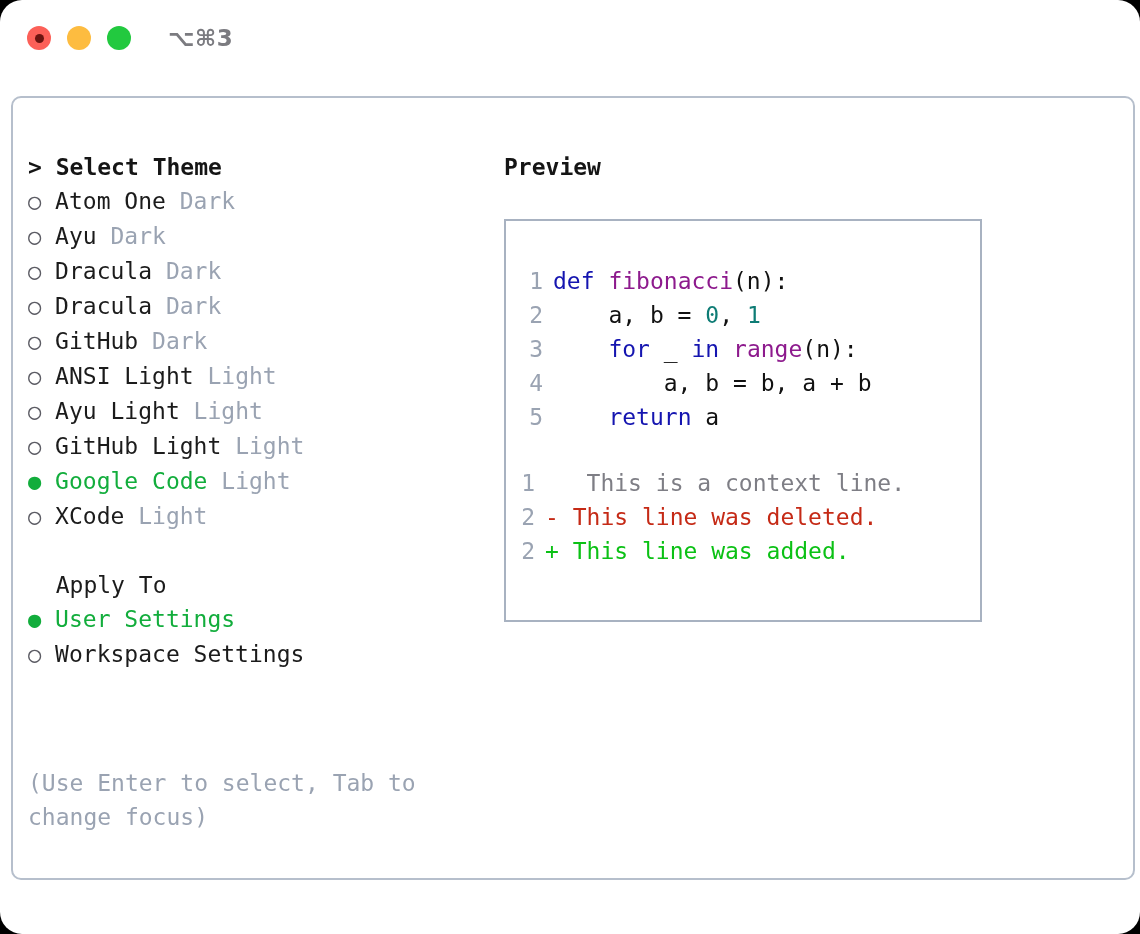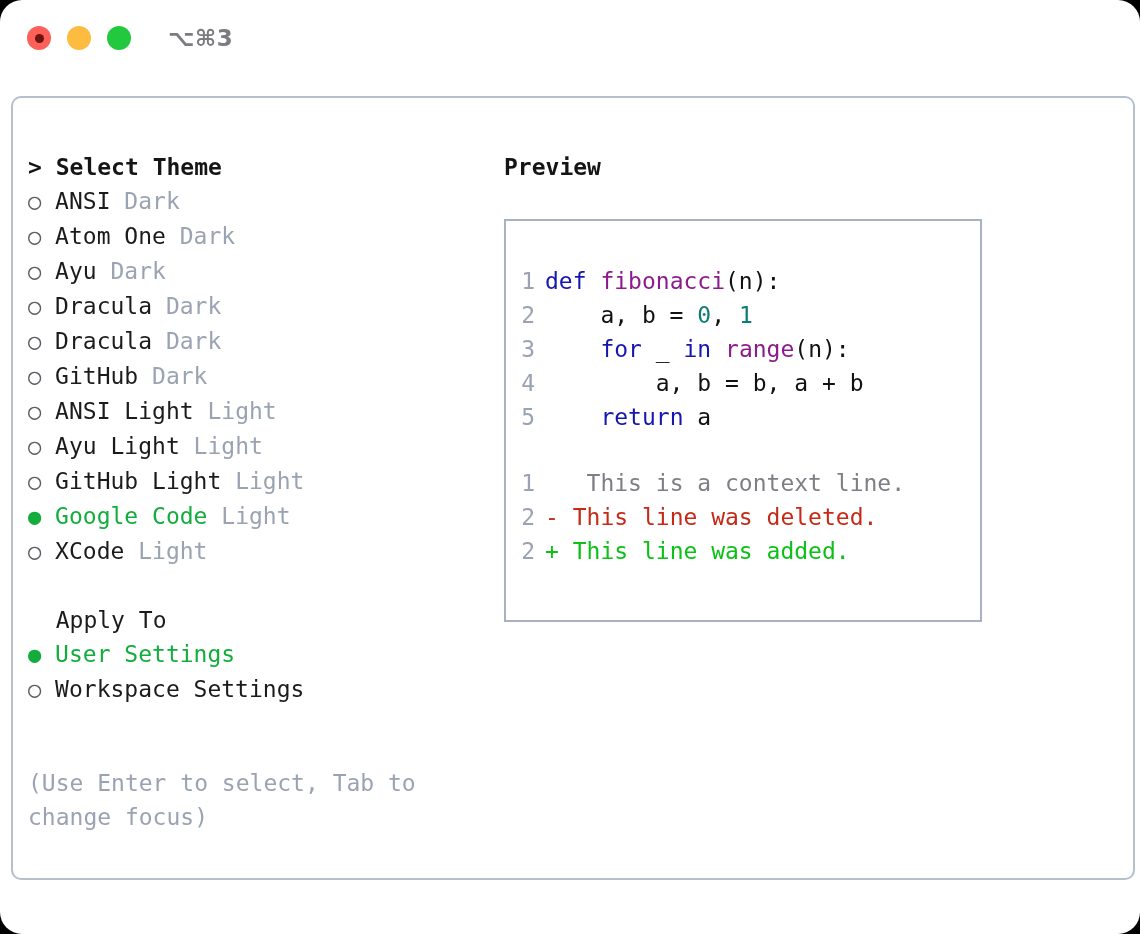--- a/index.html
+++ b/index.html
@@ -180,20 +180,21 @@
     position: absolute;
     left: 11px;
     top: 43px;
     right: 6px;
   }
   .code-line {
     font-size: 23px;
     line-height: 34px;
     white-space: pre;
     color: #111111;
+    margin-left: 8px;
   }
   .lineno {
     color: #9aa3b2;
     display: inline-block;
     width: 18px;
     text-align: right;
     margin-right: 10px;
   }
   .kw   { color: #1515b0; }
   .fn   { color: #8d1a8d; }
@@ -230,21 +231,20 @@
   </div>
 
   <div class="panel">
     <div class="panel-body">
 
       <div class="left-col">
 
         <div class="list-header"><span class="caret">&gt;</span> <span>Select Theme</span></div>
 
         <div id="theme-list">
-            <div class="theme-row"><span class="radio">○</span> <span class="theme-name">ANSI</span> <span class="theme-cat">Dark</span></div>
             <div class="theme-row"><span class="radio">○</span> <span class="theme-name">Atom One</span> <span class="theme-cat">Dark</span></div>
             <div class="theme-row"><span class="radio">○</span> <span class="theme-name">Ayu</span> <span class="theme-cat">Dark</span></div>
             <div class="theme-row"><span class="radio">○</span> <span class="theme-name">Dracula</span> <span class="theme-cat">Dark</span></div>
             <div class="theme-row"><span class="radio">○</span> <span class="theme-name">Dracula</span> <span class="theme-cat">Dark</span></div>
             <div class="theme-row"><span class="radio">○</span> <span class="theme-name">GitHub</span> <span class="theme-cat">Dark</span></div>
             <div class="theme-row"><span class="radio">○</span> <span class="theme-name">ANSI Light</span> <span class="theme-cat">Light</span></div>
             <div class="theme-row"><span class="radio">○</span> <span class="theme-name">Ayu Light</span> <span class="theme-cat">Light</span></div>
             <div class="theme-row"><span class="radio">○</span> <span class="theme-name">GitHub Light</span> <span class="theme-cat">Light</span></div>
             <div class="theme-row selected"><span class="radio selected">●</span> <span class="theme-name">Google Code</span> <span class="theme-cat">Light</span></div>
             <div class="theme-row"><span class="radio">○</span> <span class="theme-name">XCode</span> <span class="theme-cat">Light</span></div>

